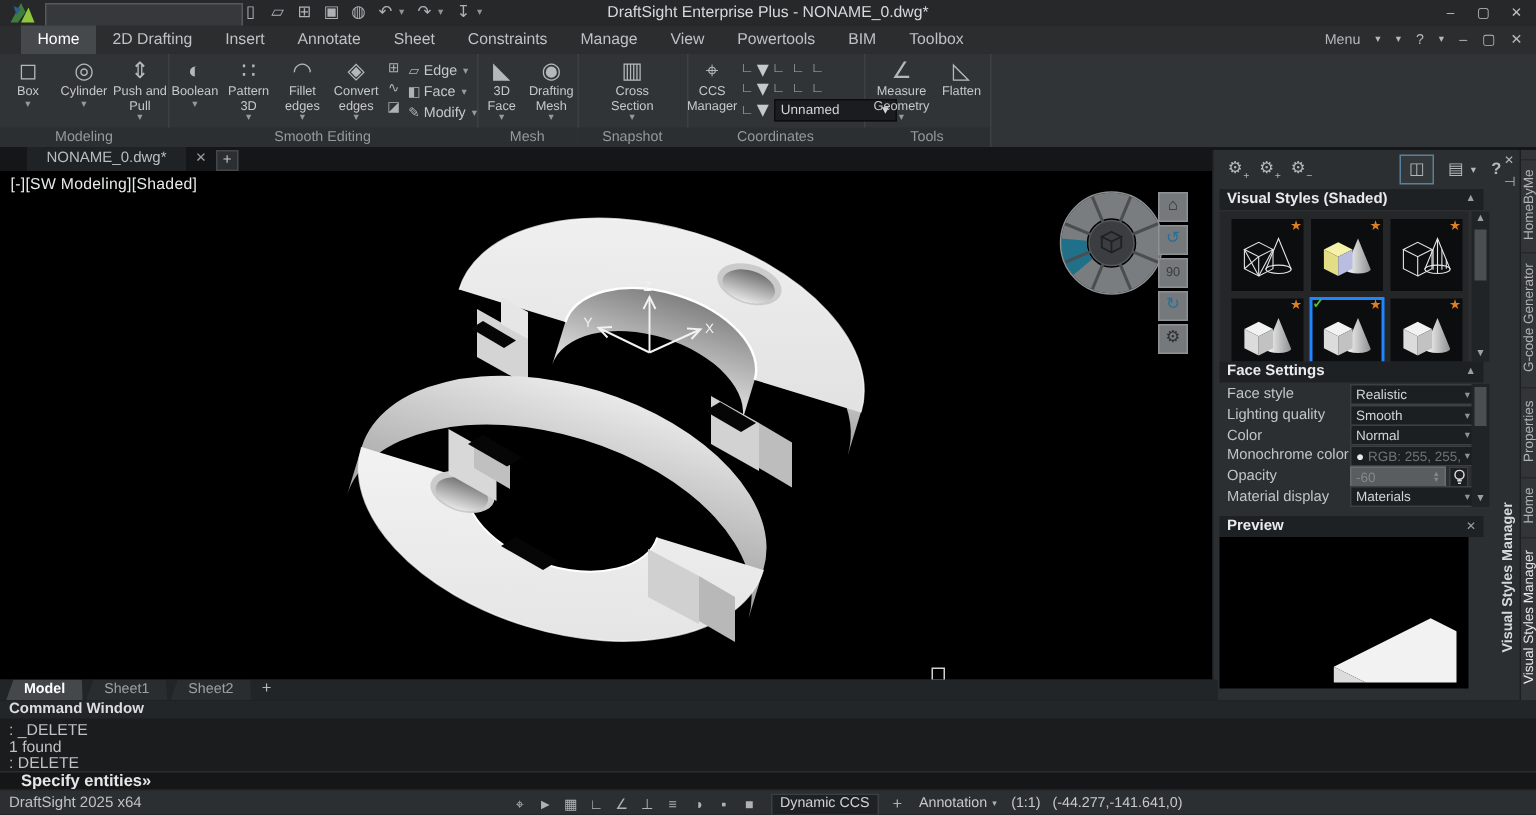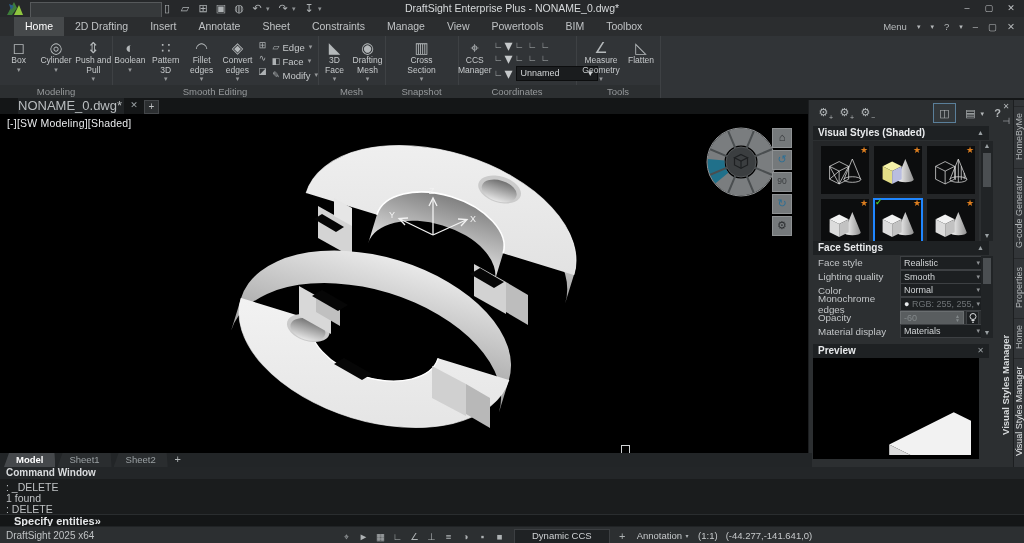--- a/index.html
+++ b/index.html
@@ -32,22 +32,22 @@
   .rcar{font-size:7px;color:#96999b;display:block;line-height:7px}
   .mini{font-size:9px;color:#aeb2b4;line-height:13px;text-align:center}
   .mrow{display:flex;align-items:center;height:14px}
   .mrow .ticon{font-size:9px;color:#aeb2b4;width:13px;text-align:center}
   .mrow .mtx{font-size:9.5px;color:#c6c9cb}
   .mrow .mcar{font-size:7px;color:#96999b;margin-left:4px}
   #ccscombo{width:72px;height:13px;background:#1a1c1e;border:1px solid #0c0d0e;font-size:9px;color:#d2d5d7;
             display:flex;align-items:center;justify-content:space-between;padding:0 4px}
   
   #doctabs{left:0;top:98px;width:1024px;height:16px;background:#141617}
-  #doctab{left:18px;top:0;width:106px;height:16px;background:#202325;color:#babec0;font-size:13px;
-          text-align:left;line-height:16px}
+  #doctab{left:18px;top:0;width:106px;height:16px;background:#202325;color:#babec0;font-size:10px;
+          text-align:center;line-height:16px}
   .dtbtn{width:16px;height:16px;line-height:15px;text-align:center;font-size:9px;color:#9aa0a3}
   #newtab{left:144px;top:2px;width:13px;height:12px;background:#2c2f31;border:1px solid #44474a;
           color:#c0c3c5;font-size:10px;line-height:11px;text-align:center}
   
   #viewport{left:0;top:114px;width:808px;height:339px;background:#000}
   #vplabel{left:7px;top:3px;font-size:10.5px;color:#e8eaec;letter-spacing:.2px}
   #vplabel span{margin-right:0px}
   #gapstrip{left:808px;top:114px;width:4px;height:339px;background:#202324}
   .navbtn{width:18px;height:18px;background:#75797b;border:1px solid #8f9294;text-align:center;
           line-height:17px;font-size:11px;color:#2c2f31;margin-bottom:2px}
@@ -93,21 +93,21 @@
   #cmdhead{left:0;top:0;width:1024px;height:12px;background:#232628;color:#dadcde;font-weight:bold;
            font-size:10px;line-height:12px;padding-left:6px}
   .cline{position:absolute;left:6px;font-size:10.5px;color:#bfc2c4;line-height:11px}
   #promptrow{left:0;top:514px;width:1024px;height:12px;background:#141617;border-top:1px solid #2a2d2f}
   #prompt{font-size:11px;font-weight:bold;color:#e4e6e8;padding-left:14px;line-height:12px}
   
   #statusbar{left:0;top:526px;width:1024px;height:17px;background:#2c2f31;border-top:1px solid #202325}
   #appver{left:6px;top:0;line-height:17px;font-size:10px;color:#bfc2c4}
   .sbtn{width:17px;height:15px;margin-top:1px;text-align:center;line-height:15px;font-size:9.5px;color:#aeb2b4}
   #dccs{height:13px;margin-top:2px;background:#1f2224;border:1px solid #3c3f42;font-size:9.5px;color:#cfd2d4;
-        line-height:12px;padding:0 17px}
+        line-height:12px;padding:0 5px}
   .sbtext{font-size:9.5px;color:#c6c9cb;line-height:17px}
 </style>
 </head>
 <body>
 
 <svg width="0" height="0" style="position:absolute">
   <defs>
     <linearGradient id="gcone" x1="0" y1="0" x2="1" y2="0">
       <stop offset="0" stop-color="#ffffff"></stop>
         <stop offset="1" stop-color="#8f8f8f"></stop>
@@ -564,21 +564,21 @@
       </div>
     </div>
     <div class="fsrow">
       <span class="fslabel">Color</span>
       <div class="fssel">
         <span>Normal</span>
         <span class="scar">▾</span>
       </div>
     </div>
     <div class="fsrow">
-      <span class="fslabel">Monochrome edges</span>
+      <span class="fslabel">Monochrome color</span>
       <div class="fssel dis">
         <span style="white-space:nowrap;overflow:hidden">
           <span style="color:#e8eaec">●</span>
           <span>RGB: 255, 255,</span>
         </span>
         <span class="scar">▾</span>
       </div>
     </div>
     <div class="fsrow">
       <span class="fslabel">Opacity</span>

